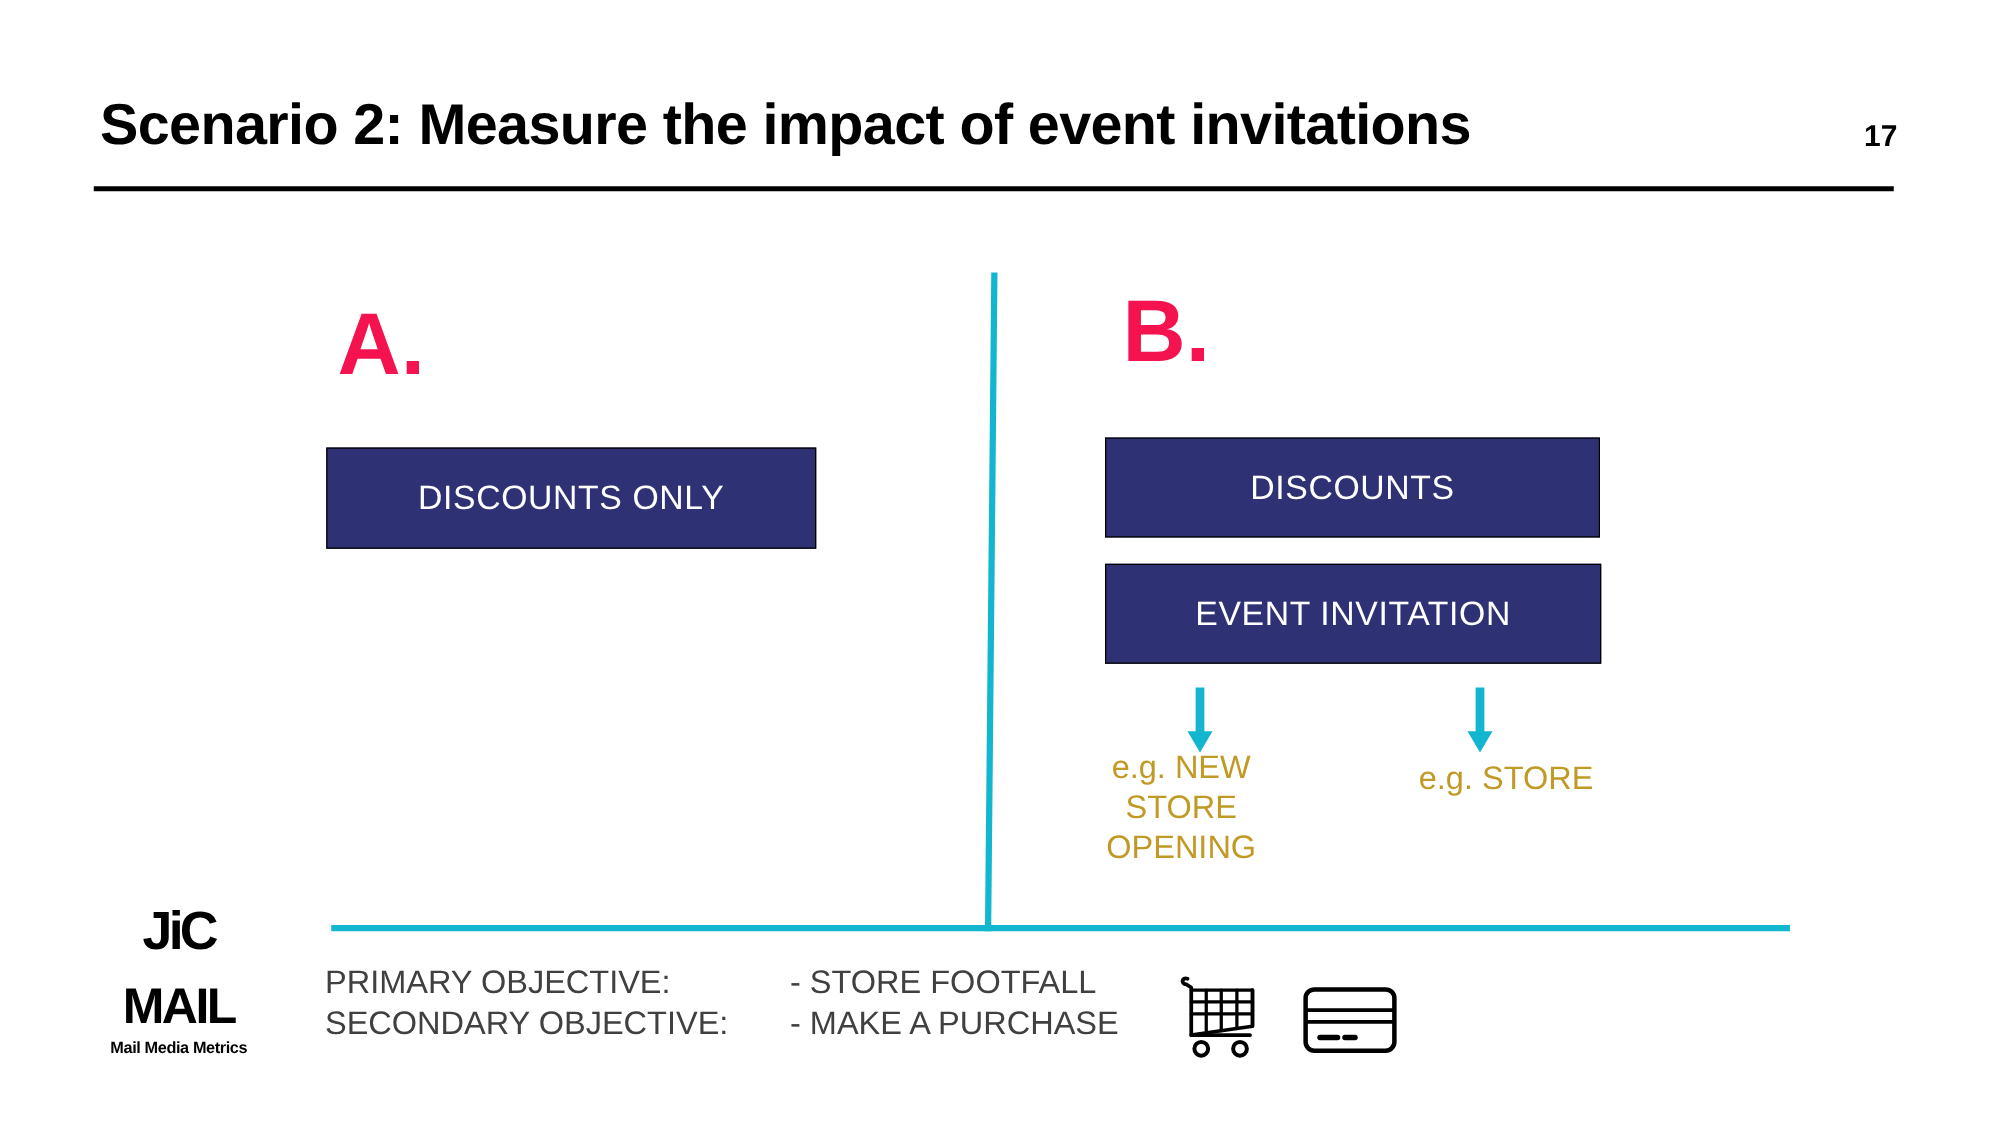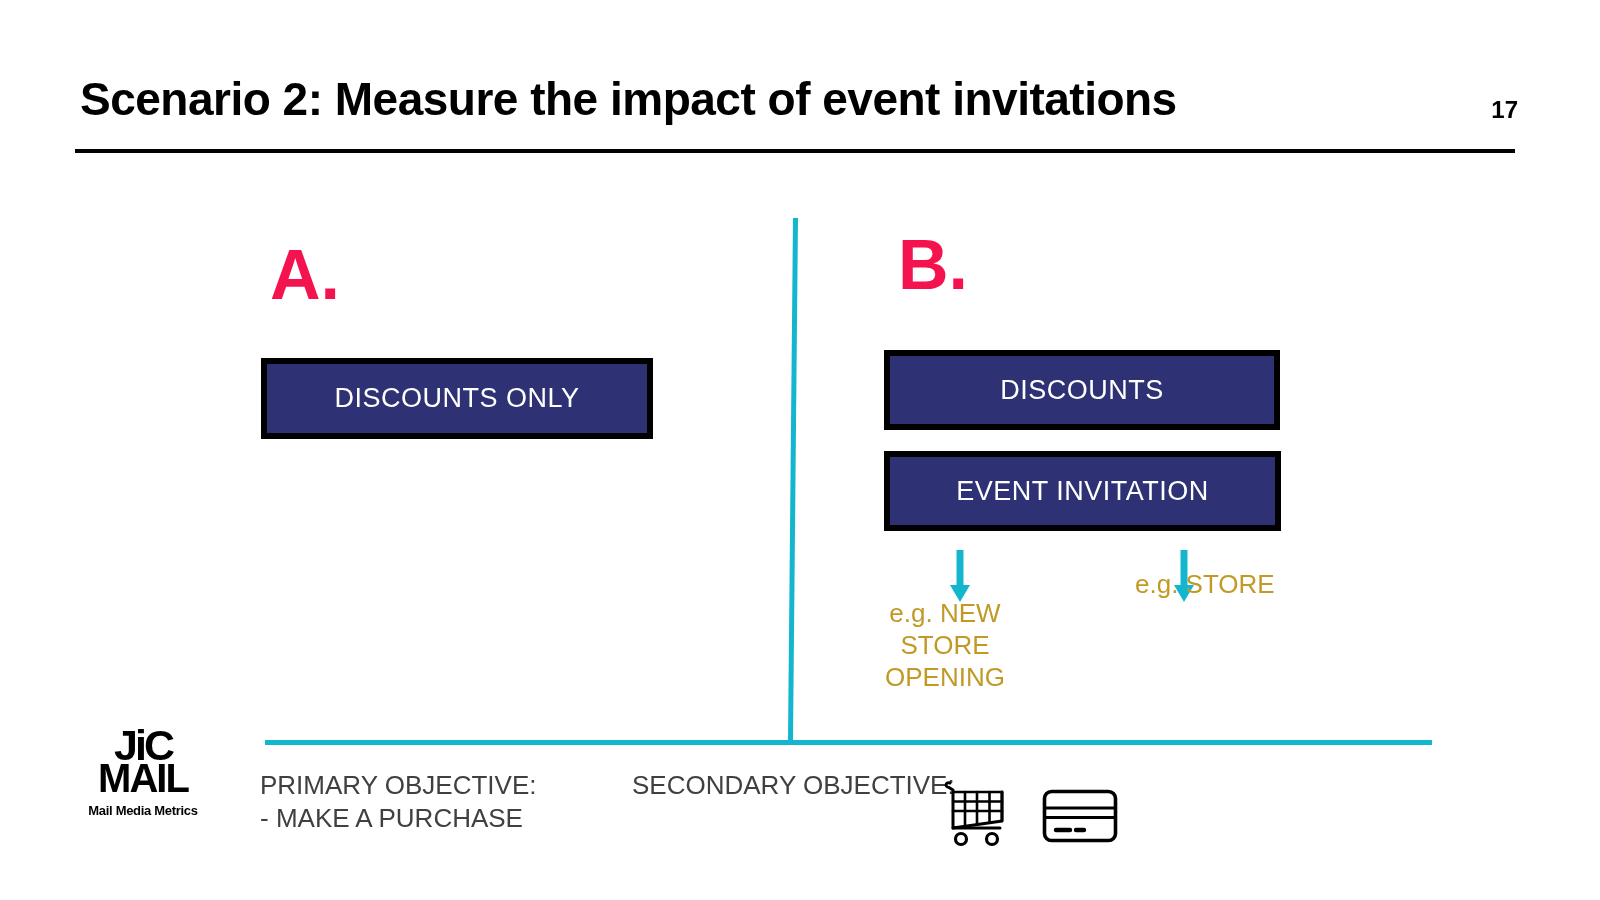--- a/index.html
+++ b/index.html
@@ -14,39 +14,39 @@
   .title-rule{left:75px;top:149px;width:1440px;height:4px;background:#000;}
   
   .divider-v{left:793px;top:218px;width:5px;height:527px;background:#12B7CF;transform:rotate(0.55deg);transform-origin:top center;}
   .divider-h{left:265px;top:740px;width:1167px;height:5px;background:#12B7CF;}
   
   .section-label{font-size:70px;font-weight:bold;color:#F5134F;line-height:1;}
   .label-a{left:270px;top:240px;}
   .label-b{left:898px;top:230px;}
   
   .navy-box{
-    background:#2E3274;border:6px solid #000000;box-sizing:border-box;
+    background:#2E3274;border:1px solid #000000;box-sizing:border-box;
     display:flex;align-items:center;justify-content:center;
     color:#ffffff;font-size:27px;letter-spacing:0.5px;white-space:nowrap;
   }
   .box-a{left:261px;top:358px;width:392px;height:81px;}
   .box-b1{left:884px;top:350px;width:396px;height:80px;}
   .box-b2{left:884px;top:451px;width:397px;height:80px;}
   
   .down-arrow{width:24px;height:54px;}
   .arrow-1{left:948px;top:549px;}
   .arrow-2{left:1172px;top:549px;}
   
   .example{font-size:26px;line-height:32px;color:#C19A26;white-space:nowrap;text-align:center;}
   .example-1{left:885px;top:597px;}
-  .example-2{left:1135px;top:568px;}
+  .example-2{left:1135px;top:606px;}
   
   .logo{left:80px;top:728px;width:126px;text-align:center;color:#000;}
   .logo-line1{font-size:43px;font-weight:bold;letter-spacing:-3px;line-height:0.8;}
-  .logo-line2{font-size:40px;font-weight:bold;letter-spacing:-2px;line-height:0.82;}
+  .logo-line2{font-size:40px;font-weight:bold;letter-spacing:-2px;line-height:0.82;margin-top:27px;}
   .logo-tagline{font-size:13px;font-weight:bold;letter-spacing:-0.3px;margin-top:8px;white-space:nowrap;}
   
   .objectives{left:260px;top:769px;display:grid;grid-template-columns:372px auto;row-gap:1px;
     font-size:26px;line-height:32px;color:#404040;white-space:nowrap;}
   
   .cart-icon-wrap{left:940px;top:776px;}
   .card-icon-wrap{left:1042px;top:789px;}
 </style>
 </head>
 <body>
@@ -92,20 +92,21 @@
   </div>
 
   <div class="abs logo">
     <div class="logo-line1">JiC</div>
     <div class="logo-line2">MAIL</div>
     <div class="logo-tagline">Mail Media Metrics</div>
   </div>
 
   <div class="abs objectives">
     <div>PRIMARY OBJECTIVE:</div>
+    <div>- STORE FOOTFALL</div>
     <div>SECONDARY OBJECTIVE:</div>
     <div>- MAKE A PURCHASE</div>
   </div>
 
   <svg class="abs cart-icon-wrap" width="72" height="74" viewBox="0 0 72 74">
     <g fill="none" stroke="#000" stroke-width="3" stroke-linecap="round" stroke-linejoin="round">
       <path d="M10 7 C5.5 5.5 4.5 11 9 11.5 L13 14 L13 52 L62 45 L62 16"></path>
       <path d="M13 16 H62 M13 25.5 H62 M13 35 H62" stroke-width="2.6"></path>
       <path d="M25 16 V50.3 M37 16 V48.6 M49.5 16 V46.8 M62 16 V45" stroke-width="2.6"></path>
       <path d="M13 52 H60" stroke-width="3"></path>

